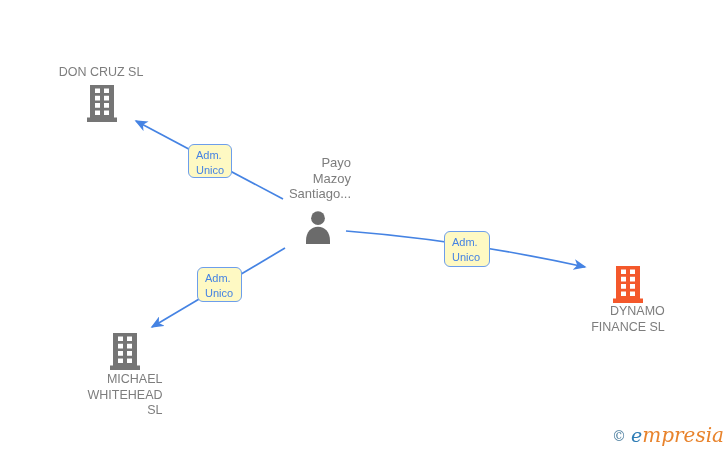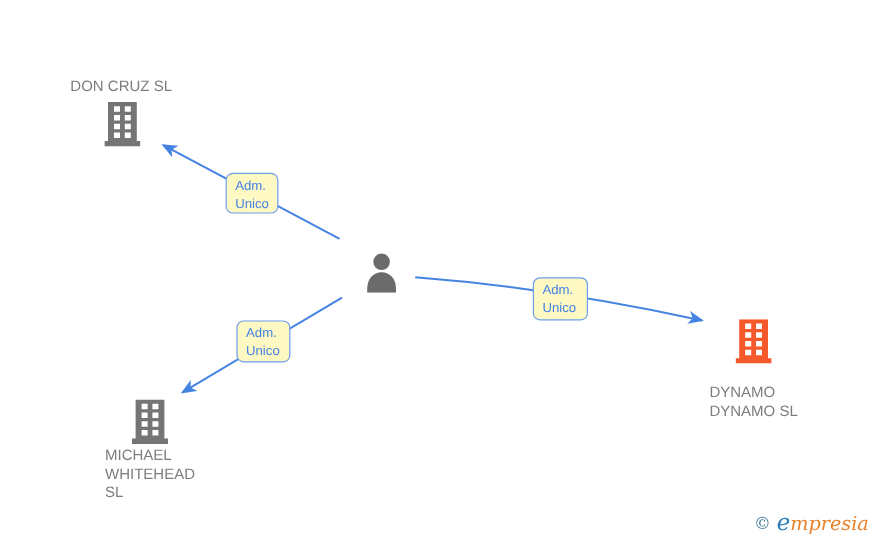--- a/index.html
+++ b/index.html
@@ -9,40 +9,40 @@
   }
   svg.edges{position:absolute;left:0;top:0;}
   .edge{stroke:var(--edge);stroke-width:1.7;fill:none;}
   .arrowhead{fill:var(--edge);}
   .node{position:absolute;}
   .bldg{display:block;}
   .bldg.gray{color:var(--building-gray);}
   .bldg.orange{color:var(--building-orange);}
   .person-svg{display:block;color:var(--person-gray);}
   .nlabel{
-    position:absolute;transform:translateX(-50%);text-align:left;
+    position:absolute;transform:translateX(-50%);text-align:right;
     color:var(--node-label);font-size:12.5px;line-height:15.5px;white-space:nowrap;
   }
   .nlabel span{display:block;}
   .nlabel.person{font-size:13px;}
   .edge-label{
     position:absolute;box-sizing:border-box;background:#fef9c3;
     border:1.4px solid var(--edge-label-border);border-radius:6px;
     color:var(--edge-label-text);font-size:11px;line-height:14.5px;
     padding:3px 0 0 7px;
   }
   .edge-label span{display:block;}
   .brand{
     position:absolute;right:4px;bottom:3px;white-space:nowrap;
     font-family:"DejaVu Serif",serif;
   }
   .brand .copy{color:var(--copyright);font-size:14px;vertical-align:1px;}
   .brand .bname{font-style:italic;margin-left:5px;}
   .brand .e{color:var(--brand-blue);font-size:19px;}
-  .brand .rest{color:var(--brand-orange);font-size:16px;}
+  .brand .rest{color:var(--brand-orange);font-size:20px;}
 </style>
 </head>
 <body>
 
 <div class="scene">
 
   <svg width="0" height="0" style="position:absolute" aria-hidden="true">
     <defs>
       <symbol id="bldg-sym" viewBox="0 0 30 37">
         <path fill="currentColor" fill-rule="evenodd" d="
@@ -72,34 +72,39 @@
 
   <div class="nlabel" style="left:101px;top:65px">
     <span>DON CRUZ SL</span>
   </div>
   <div class="node" style="left:87px;top:85px">
     <svg class="bldg gray" width="30" height="37">
         <use href="#bldg-sym"></use>
       </svg>
   </div>
 
+  <div class="nlabel person" style="left:320px;top:155px">
+    <span>Payo</span>
+    <span>Mazoy</span>
+    <span>Santiago...</span>
+  </div>
   <div class="node" style="left:303px;top:211px">
     <svg class="person-svg" width="30" height="33">
         <use href="#person-sym"></use>
       </svg>
   </div>
 
   <div class="node" style="left:613px;top:266px">
     <svg class="bldg orange" width="30" height="37">
         <use href="#bldg-sym"></use>
       </svg>
   </div>
-  <div class="nlabel" style="left:628px;top:320px">
+  <div class="nlabel" style="left:628px;top:304px">
     <span>DYNAMO</span>
-    <span>DYNAMO SL</span>
+    <span>FINANCE SL</span>
   </div>
 
   <div class="node" style="left:110px;top:333px">
     <svg class="bldg gray" width="30" height="37">
         <use href="#bldg-sym"></use>
       </svg>
   </div>
   <div class="nlabel" style="left:125px;top:372px">
     <span>MICHAEL</span>
     <span>WHITEHEAD</span>

